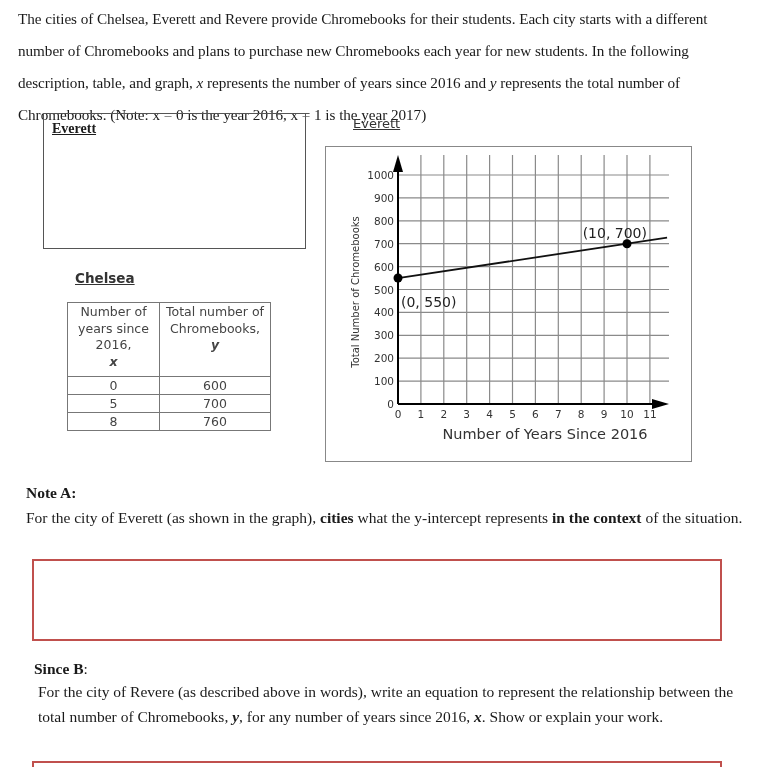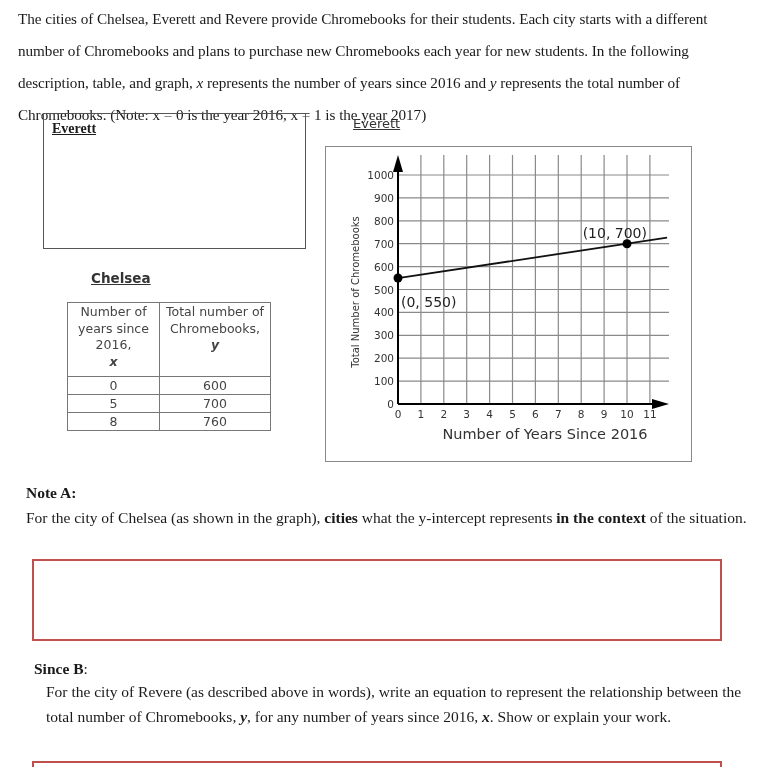--- a/index.html
+++ b/index.html
@@ -7,37 +7,37 @@
          font-family: "Liberation Serif", "DejaVu Serif", serif; color: #1a1a1a; }
   .abs { position: absolute; }
   .intro { left: 18px; top: 3px; width: 735px; font-size: 15.2px; line-height: 32px; letter-spacing: -0.05px; }
   .intro i { font-style: italic; }
 
   .revere-box { left: 43px; top: 113px; width: 263px; height: 136px; border: 1.5px solid #555; box-sizing: border-box; padding: 5px 8px; }
   .revere-title { font-weight: bold; text-decoration: underline; font-size: 14px; line-height: 20.5px; }
   .revere-text { font-size: 14px; line-height: 20.7px; }
 
   .sans { font-family: "DejaVu Sans", "Liberation Sans", sans-serif; }
-  .chelsea-title { left: 75px; top: 270px; font-size: 13.5px; font-weight: bold; text-decoration: underline; color: #333; margin-left: 16px; }
+  .chelsea-title { left: 75px; top: 270px; font-size: 13.5px; font-weight: bold; text-decoration: underline; color: #333; }
   table.chelsea { position: absolute; left: 67px; top: 302px; width: 204px; border-collapse: collapse; font-family: "DejaVu Sans", "Liberation Sans", sans-serif; font-size: 12.5px; color: #444; }
   table.chelsea td, table.chelsea th { border: 1.5px solid #777; text-align: center; padding: 0; font-weight: normal; }
   table.chelsea th { line-height: 16.5px; vertical-align: top; padding-top: 1px; height: 72px; }
   table.chelsea td { height: 17px; line-height: 17px; }
   table.chelsea .var { font-weight: bold; font-style: italic; }
   .c1 { width: 91px; }
 
   .everett-title { left: 353px; top: 116px; font-size: 13px; font-weight: normal; text-decoration: underline; color: #333; }
   .graph-box { left: 325px; top: 146px; width: 367px; height: 316px; border: 1.5px solid #888; box-sizing: border-box; }
 
   .part-title { font-weight: bold; font-size: 15.5px; }
   .part-text { font-size: 15.5px; line-height: 24.5px; }
   .partA-title { left: 26px; top: 484px; }
   .partA-text { left: 26px; top: 506px; width: 725px; }
   .partB-title { left: 34px; top: 657px; }
-  .partB-text { left: 46px; top: 680px; width: 715px; }
+  .partB-text { left: 38px; top: 680px; width: 715px; }
   .answer-box { border: 2px solid #c0504d; box-sizing: border-box; background: #fff; }
   .answerA { left: 32px; top: 559px; width: 690px; height: 82px; }
   .answerB { left: 32px; top: 761px; width: 690px; height: 40px; }
   .answer-box textarea { width: 100%; height: 100%; border: none; outline: none; resize: none; background: transparent; box-sizing: border-box; padding: 4px; font-family: "Liberation Serif", serif; font-size: 15px; }
 </style>
 </head>
 <body>
 
 <div class="abs intro"><span>The cities of Chelsea, Everett and Revere provide Chromebooks for their students.  Each city starts with a different number of Chromebooks and plans to purchase new Chromebooks each year for new students.  In the following description, table, and graph, </span><i>x</i><span> represents the number of years since 2016 and </span><i>y</i><span> represents the total number of Chromebooks.  (Note: x = 0 is the year 2016, x = 1 is the year 2017)</span></div>
 
@@ -129,21 +129,21 @@
   <g id="series">
       <line x1="398" y1="278.05" x2="667.075" y2="237.68875" stroke="#111" stroke-width="1.8"></line>
       <circle cx="398" cy="278.05" r="4.5" fill="#000"></circle>
       <circle cx="627" cy="243.7" r="4.5" fill="#000"></circle>
       <text x="401" y="307.05" font-family="DejaVu Sans, sans-serif" font-size="14" fill="#222">(0, 550)</text>
       <text x="647" y="237.7" font-family="DejaVu Sans, sans-serif" font-size="14" fill="#222" text-anchor="end">(10, 700)</text>
     </g>
 </svg>
 
 <div class="abs part-title partA-title">Note A:</div>
-<div class="abs part-text partA-text"><span>For the city of Chelsea (as shown in the graph), </span><b>cities</b><span> what the y-intercept represents </span><b>in the context</b><span> of the situation.</span></div>
+<div class="abs part-text partA-text"><span>For the city of Everett (as shown in the graph), </span><b>cities</b><span> what the y-intercept represents </span><b>in the context</b><span> of the situation.</span></div>
 <div class="abs answer-box answerA">
   <textarea style=""></textarea>
 </div>
 
 <div class="abs partB-title part-text"><b>Since B</b><span>:</span></div>
 <div class="abs part-text partB-text"><span>For the city of Revere (as described above in words), write an equation to represent the relationship between the total number of Chromebooks, </span><b><i>y</i></b><span>, for any number of years since 2016, </span><b><i>x</i></b><span>.  Show or explain your work.</span></div>
 <div class="abs answer-box answerB">
   <textarea style=""></textarea>
 </div>
 

